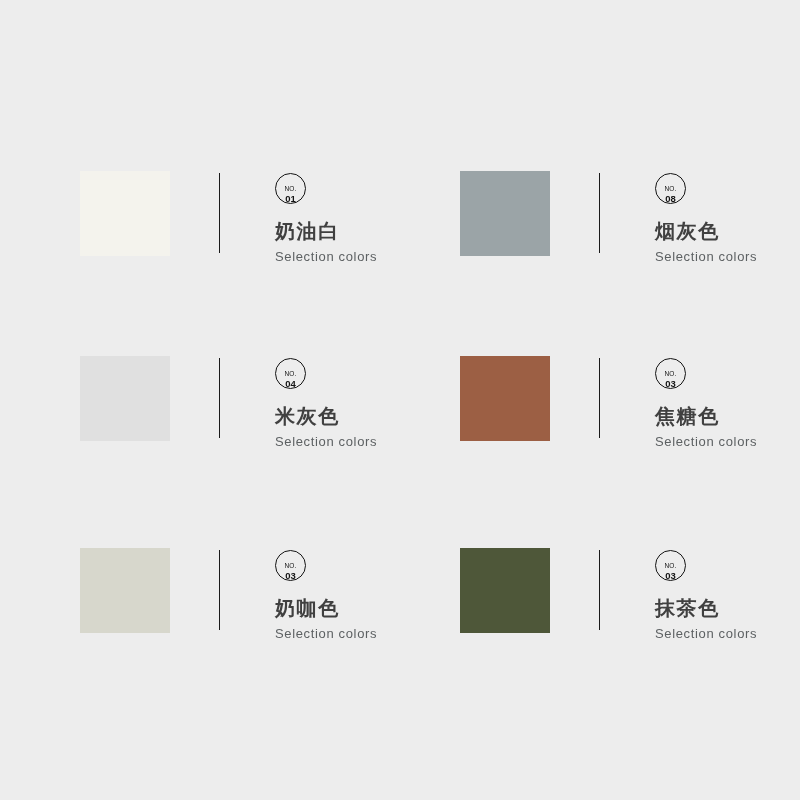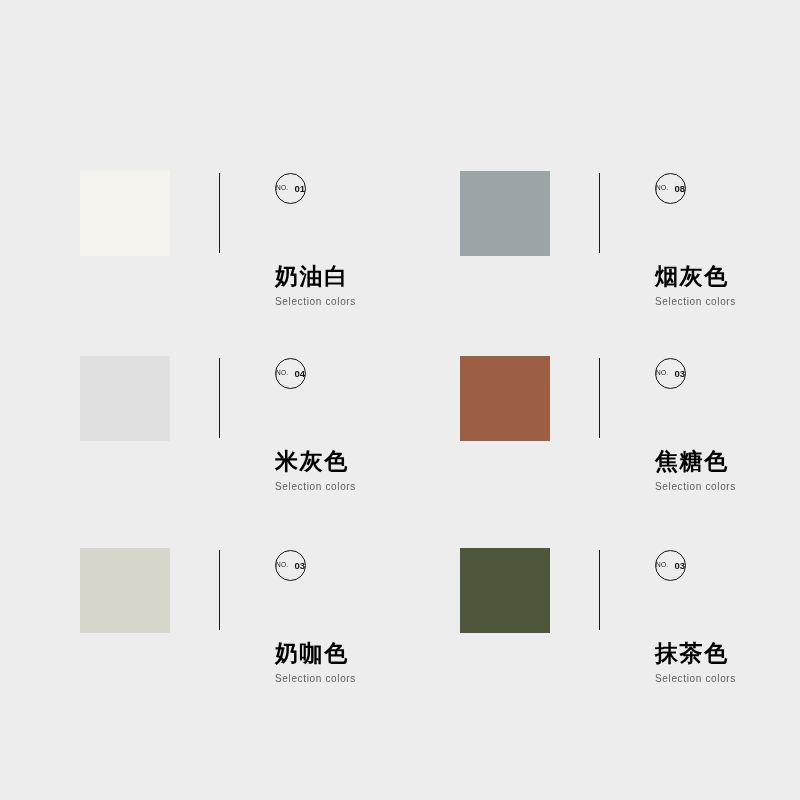--- a/index.html
+++ b/index.html
@@ -60,50 +60,50 @@
     align-items: flex-start;
     padding-top: 2px;
   }
 
   .no-badge {
     width: 29px;
     height: 29px;
     border: 1.3px solid #141414;
     border-radius: 50%;
     display: flex;
+    flex-direction: column;
     align-items: center;
-    justify-content: space-between;
+    justify-content: flex-end;
     line-height: 1;
     margin-bottom: 17px;
   }
   .no-badge .badge-no {
     font-size: 6.5px;
     letter-spacing: 0.2px;
     color: #141414;
     margin-bottom: 1px;
   }
   .no-badge .badge-num {
     font-size: 9.5px;
     font-weight: bold;
     color: #141414;
   }
 
   .color-name {
-    font-size: 23px;
+    font-size: 20px;
     font-weight: bold;
-    color: #000000;
+    color: #404040;
     letter-spacing: 1.6px;
     line-height: 1;
     margin-bottom: 9px;
     font-family: "DejaVu Sans", "Liberation Sans", sans-serif;
-    margin-top: 44px;
   }
 
   .color-sub {
-    font-size: 10px;
+    font-size: 13px;
     color: #5d6163;
     letter-spacing: 0.65px;
     line-height: 1;
     text-align: center;
   }
 </style>
 </head>
 <body style="background-color: rgb(237, 237, 237);">
 
 <div class="palette-board">

